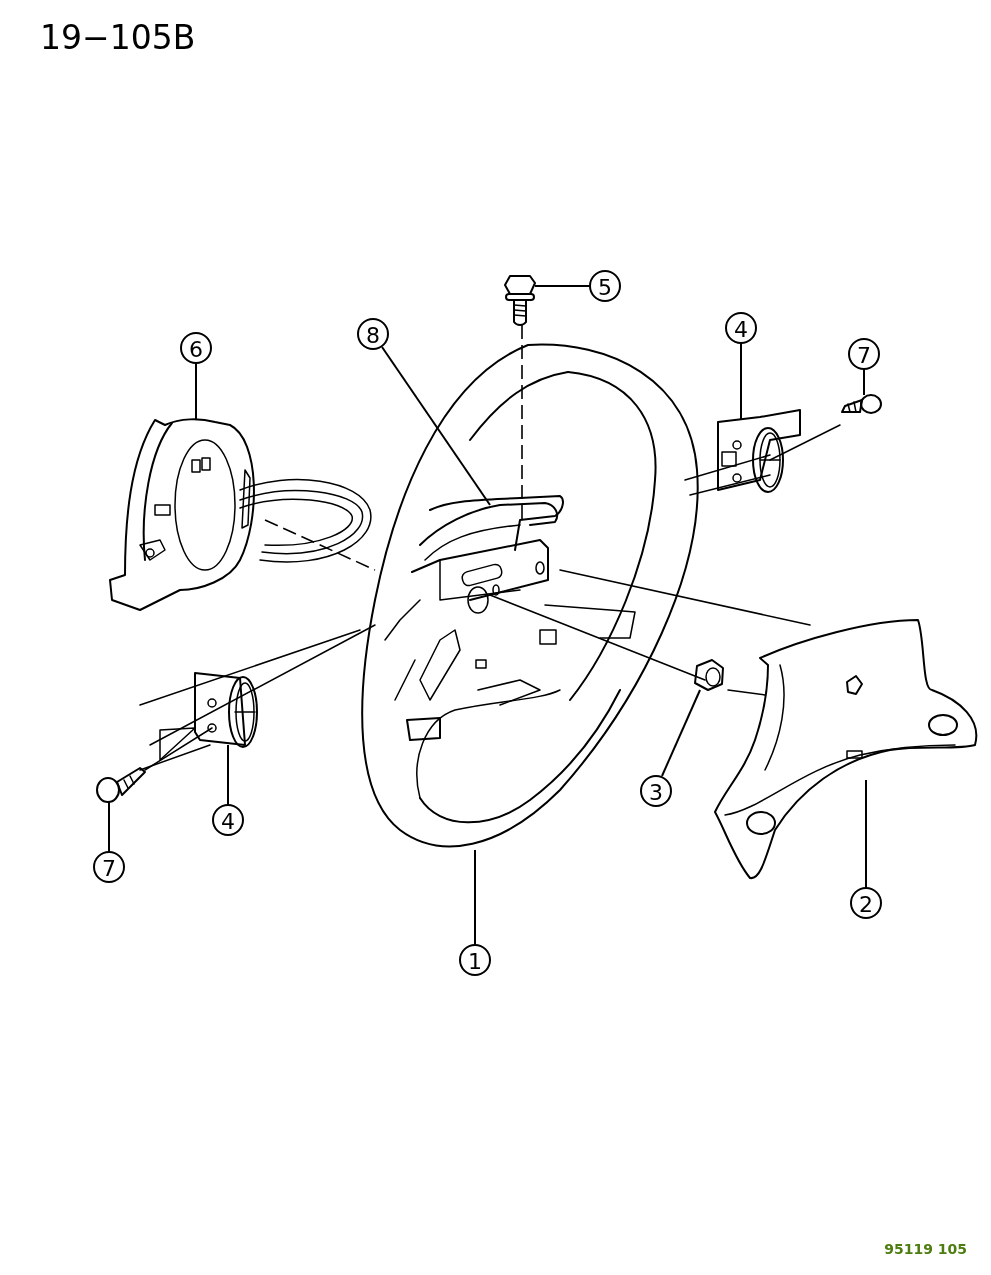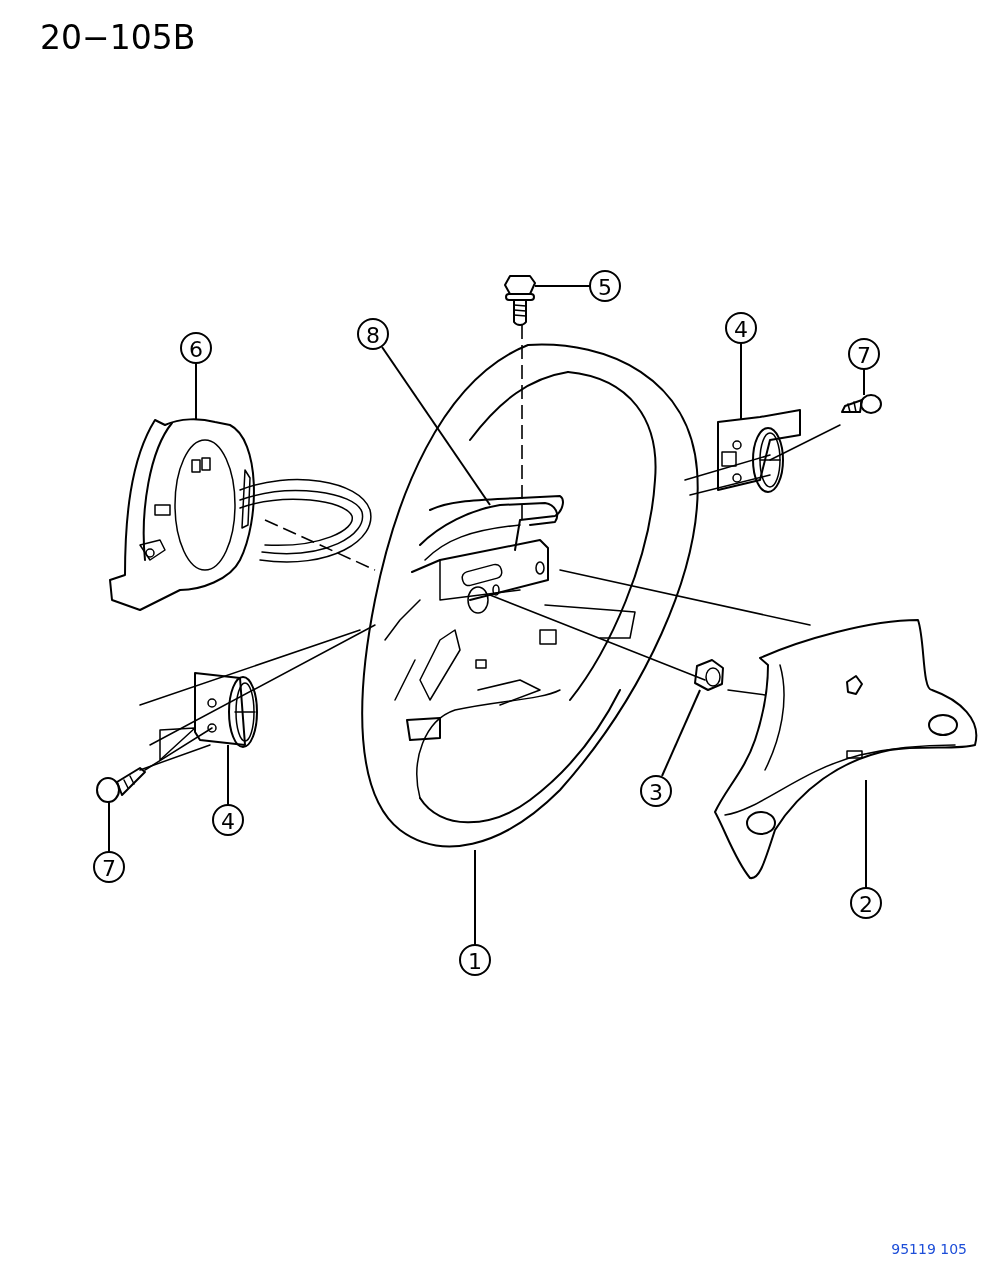--- a/index.html
+++ b/index.html
@@ -1,30 +1,30 @@
 <!DOCTYPE html>
 <html><head>
 <meta charset="utf-8">
 <style>
   html, body { margin:0; padding:0; background:#ffffff; }
   body { width:991px; height:1275px; position:relative; overflow:hidden; font-family:"Liberation Sans", sans-serif; }
   .fig-id { position:absolute; left:40px; top:18px; font-size:33px; color:#000; letter-spacing:0px; font-family:"DejaVu Sans", sans-serif; }
-  .fig-code { position:absolute; right:24px; top:1241px; font-size:14px; font-weight:normal; color:#1d4ed8; font-family:"DejaVu Sans", sans-serif; }
+  .fig-code { position:absolute; right:24px; top:1241px; font-size:14px; font-weight:bold; color:#4d7c0f; font-family:"DejaVu Sans", sans-serif; }
   svg.diagram { position:absolute; left:0; top:0; }
   .ln { fill:none; stroke:#000; stroke-width:2; stroke-linecap:round; stroke-linejoin:round; }
   .thin { fill:none; stroke:#000; stroke-width:1.5; stroke-linecap:round; stroke-linejoin:round; }
   .dash { fill:none; stroke:#000; stroke-width:1.6; stroke-dasharray:14 6; }
   .callout-circle { fill:#fff; stroke:#000; stroke-width:2; }
   .callout-num { font-family:"DejaVu Sans", sans-serif; font-size:22px; text-anchor:middle; dominant-baseline:central; fill:#000; }
   .leader { stroke:#000; stroke-width:2; fill:none; }
 </style>
 </head>
 <body>
 
-<div class="fig-id">20−105B</div>
+<div class="fig-id">19−105B</div>
 
 <svg class="diagram" width="991" height="1275" viewBox="0 0 991 1275" xmlns="http://www.w3.org/2000/svg">
 
   <g>
 
     <path class="ln" d="M528,345 C610,340 690,380 697,470 C705,570 640,700 560,790 C500,850 440,860 400,830 C355,795 355,700 375,600 C395,500 440,380 528,345 Z"></path>
 
     <path class="ln" d="M568,372 C630,378 660,420 655,480 C650,560 610,650 570,700 M420,798 C440,830 490,830 530,800 C570,770 600,730 620,690"></path>
     <path class="ln" d="M470,440 C500,400 530,378 568,372"></path>
     <path class="thin" d="M420,798 C410,760 425,720 455,710 C500,700 540,700 560,690"></path>

